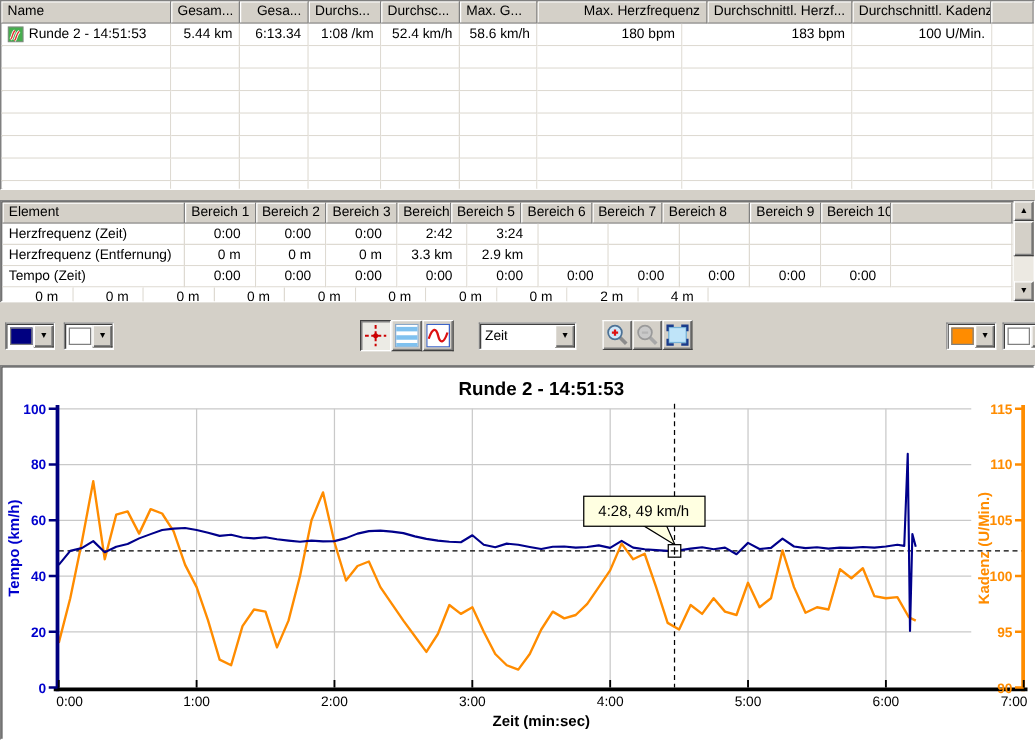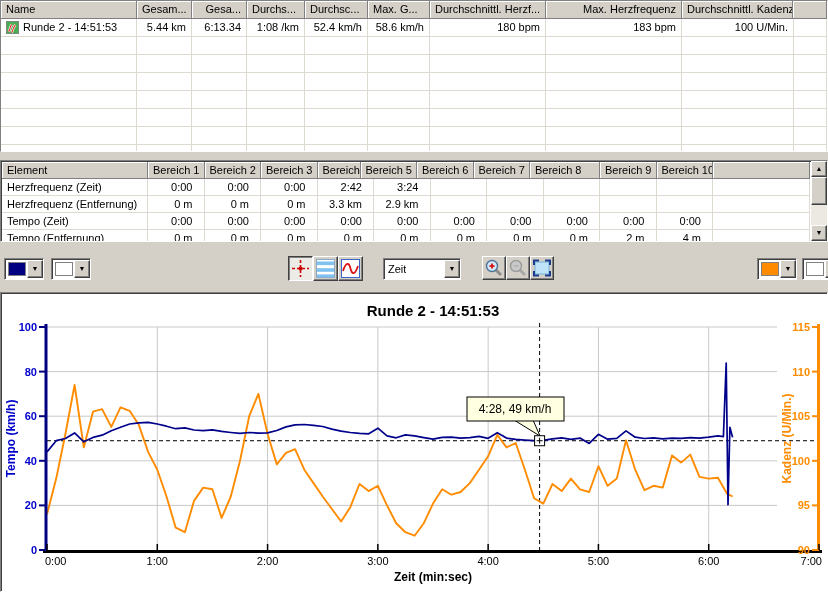--- a/index.html
+++ b/index.html
@@ -78,22 +78,22 @@
 
   <div id="laps-panel" class="panel-sunken t1" style="left:0;top:0;width:828px;height:152px;">
     <div id="laps-grid">
         <div class="trow">
           <div class="tcell hcell" style="width: 136px; text-align: left;">Name</div>
           <div class="tcell hcell" style="width: 55px; text-align: left;">Gesam...</div>
           <div class="tcell hcell" style="width: 55px; text-align: right;">Gesa...</div>
           <div class="tcell hcell" style="width: 58px; text-align: left;">Durchs...</div>
           <div class="tcell hcell" style="width: 63px; text-align: left;">Durchsc...</div>
           <div class="tcell hcell" style="width: 62px; text-align: left;">Max. G...</div>
+          <div class="tcell hcell" style="width: 136px; text-align: right;">Max. Herzfrequenz</div>
           <div class="tcell hcell" style="width: 116px; text-align: left;">Durchschnittl. Herzf...</div>
-          <div class="tcell hcell" style="width: 136px; text-align: right;">Max. Herzfrequenz</div>
           <div class="tcell hcell" style="width: 111px; text-align: right;">Durchschnittl. Kadenz</div>
           <div class="tcell hcell filler"></div>
         </div>
         <div class="trow">
           <div class="tcell name-cell" style="width: 136px;">
             <svg width="13" height="13" viewBox="0 0 13 13">
               <rect x="0.5" y="0.5" width="12" height="12" fill="#46ae4e" stroke="#7e8a7e"></rect>
               <path d="M2.5,10.5 C4.5,8.5 3.5,5.5 6,3.5" fill="none" stroke="#ffffff" stroke-width="2.4"></path>
               <path d="M2.5,10.5 C4.5,8.5 3.5,5.5 6,3.5" fill="none" stroke="#e03030" stroke-width="1.1"></path>
               <path d="M5.5,11.5 C7.5,9.5 6.5,6.5 9.5,4" fill="none" stroke="#ffffff" stroke-width="2.4"></path>
@@ -252,21 +252,20 @@
           <div class="tcell num" style="width: 56.5px; padding-right: 11px;">0:00</div>
           <div class="tcell num" style="width: 56.5px; padding-right: 11px;">0:00</div>
           <div class="tcell num" style="width: 56.5px; padding-right: 11px;">0:00</div>
           <div class="tcell num" style="width: 56.5px; padding-right: 11px;">0:00</div>
           <div class="tcell num" style="width: 56.5px; padding-right: 11px;">0:00</div>
           <div class="tcell num" style="width: 56.5px; padding-right: 11px;">0:00</div>
           <div class="tcell num" style="width: 56.5px; padding-right: 11px;">0:00</div>
           <div class="tcell filler"></div>
         </div>
         <div class="trow">
-          <div class="tcell" style="width: 146px;">Tempo (Entfernung)</div>
           <div class="tcell num" style="width: 56.5px; padding-right: 11px;">0 m</div>
           <div class="tcell num" style="width: 56.5px; padding-right: 11px;">0 m</div>
           <div class="tcell num" style="width: 56.5px; padding-right: 11px;">0 m</div>
           <div class="tcell num" style="width: 56.5px; padding-right: 11px;">0 m</div>
           <div class="tcell num" style="width: 56.5px; padding-right: 11px;">0 m</div>
           <div class="tcell num" style="width: 56.5px; padding-right: 11px;">0 m</div>
           <div class="tcell num" style="width: 56.5px; padding-right: 11px;">0 m</div>
           <div class="tcell num" style="width: 56.5px; padding-right: 11px;">0 m</div>
           <div class="tcell num" style="width: 56.5px; padding-right: 11px;">2 m</div>
           <div class="tcell num" style="width: 56.5px; padding-right: 11px;">4 m</div>

